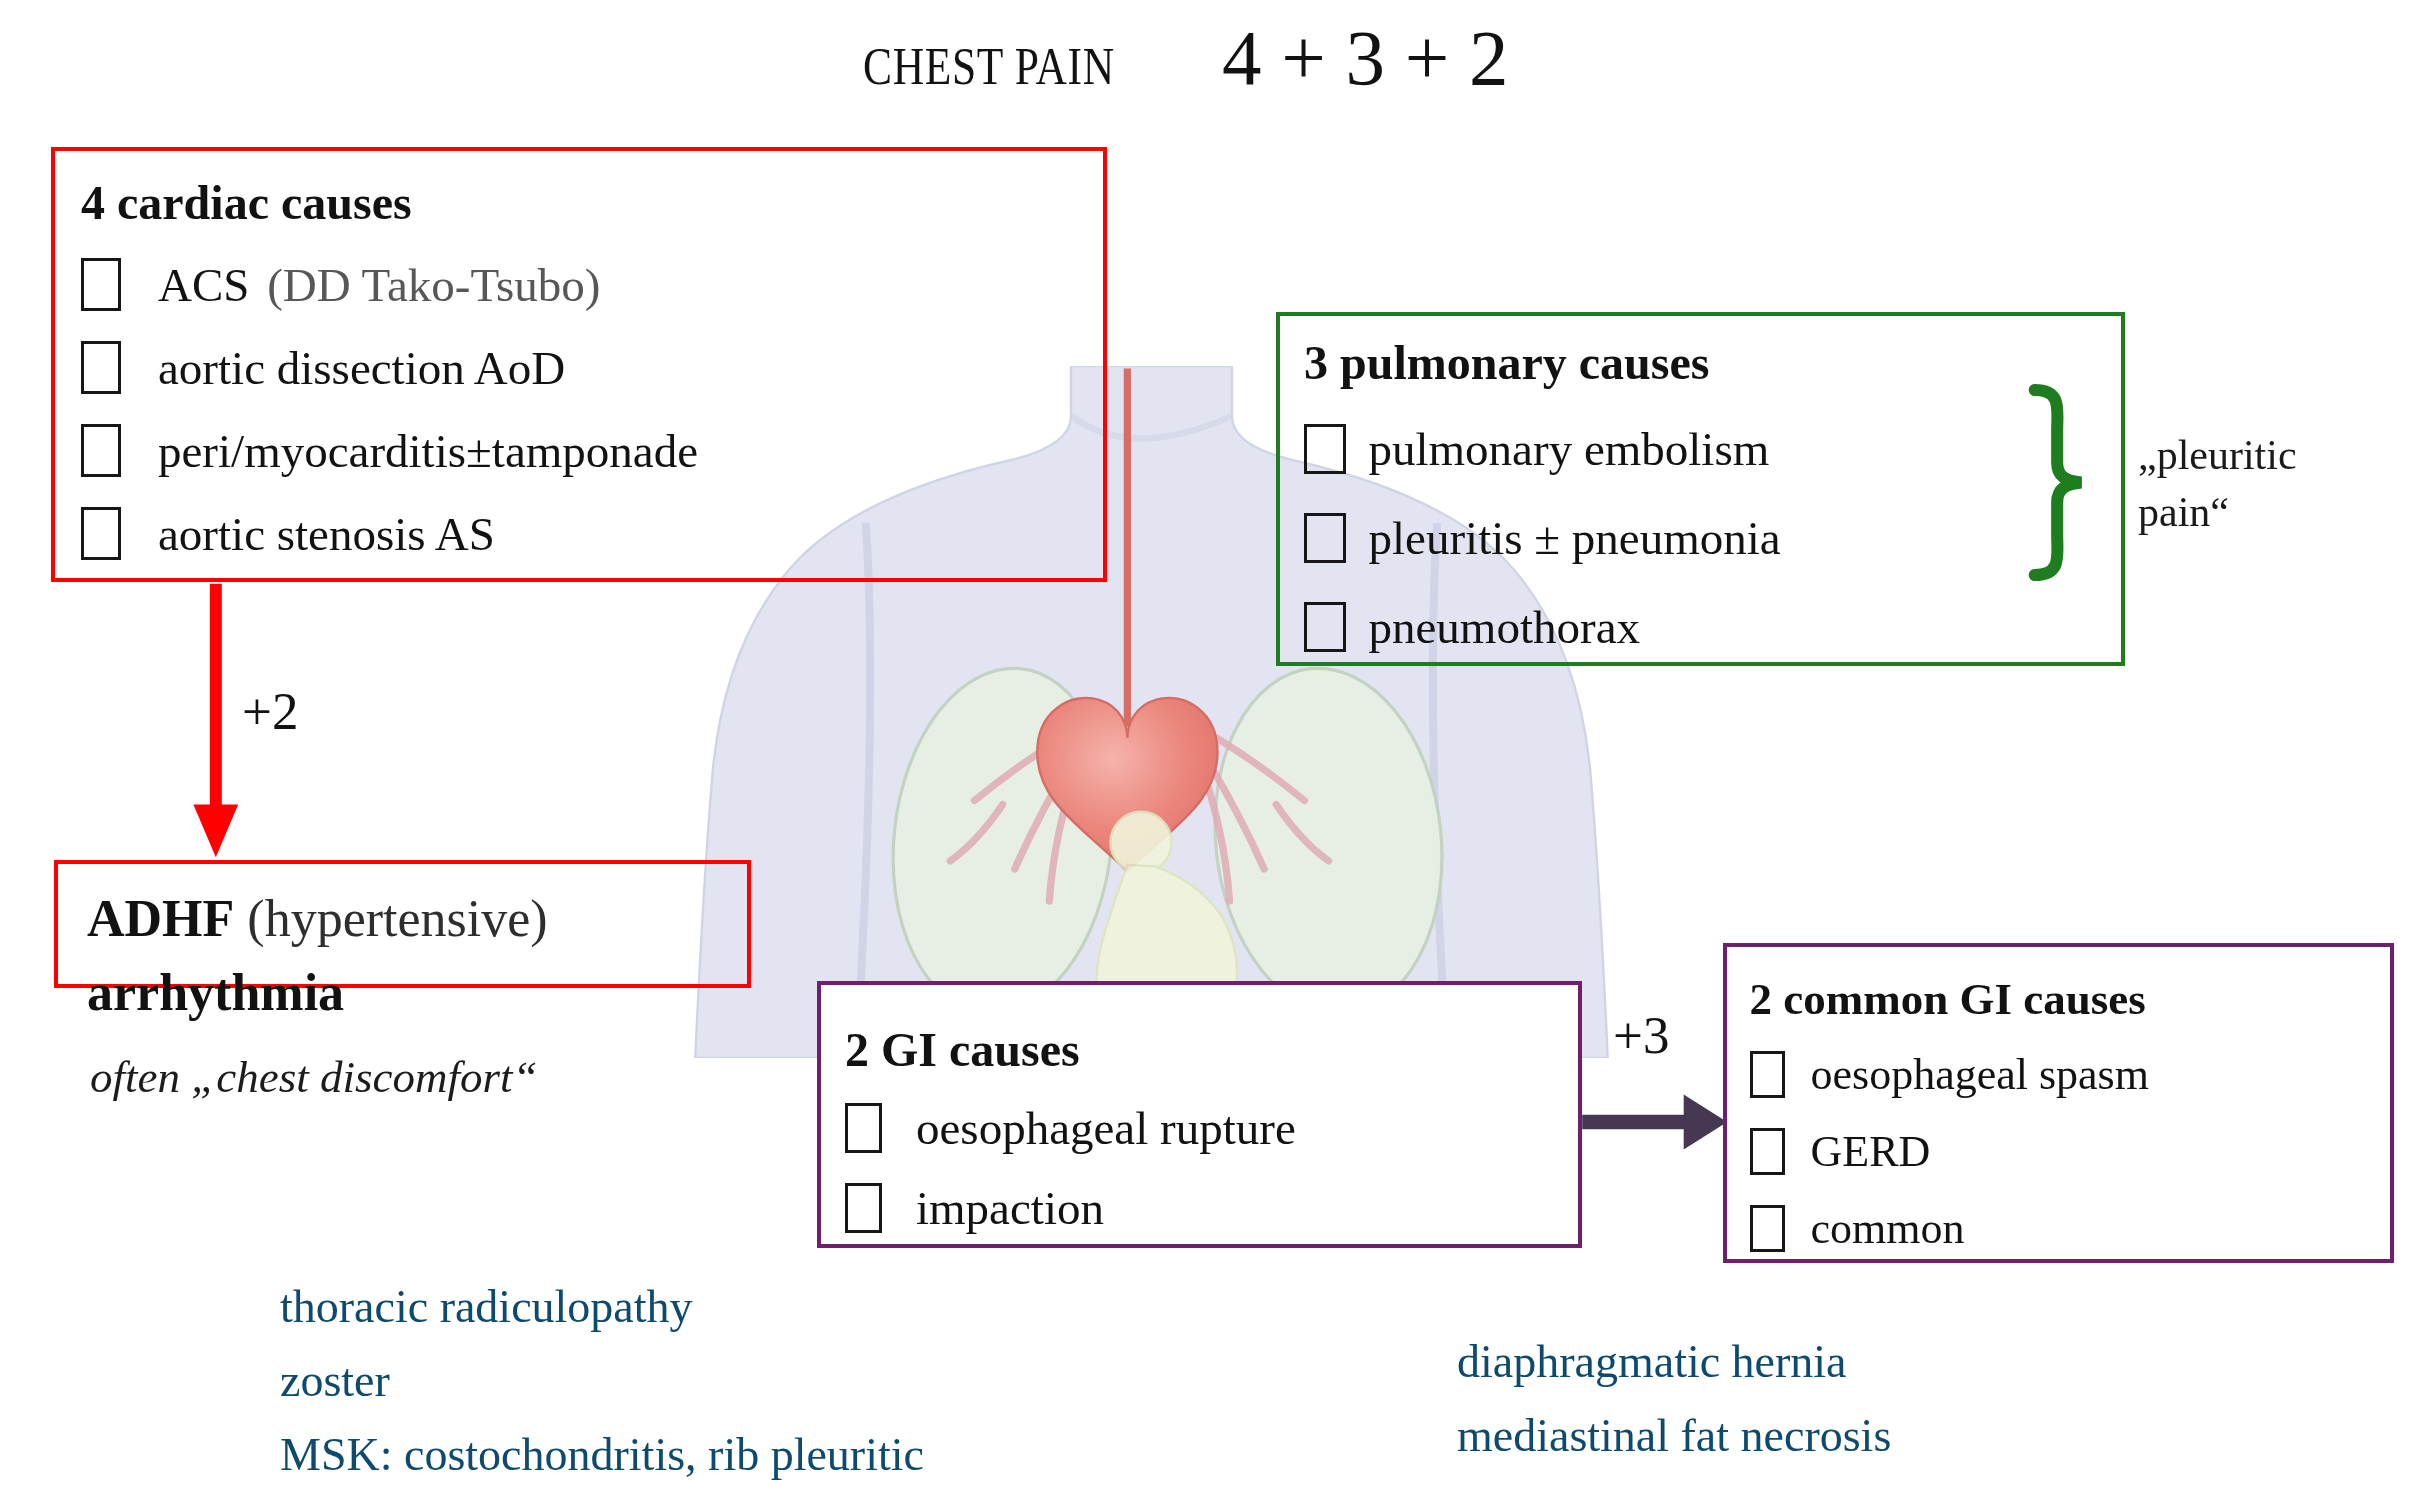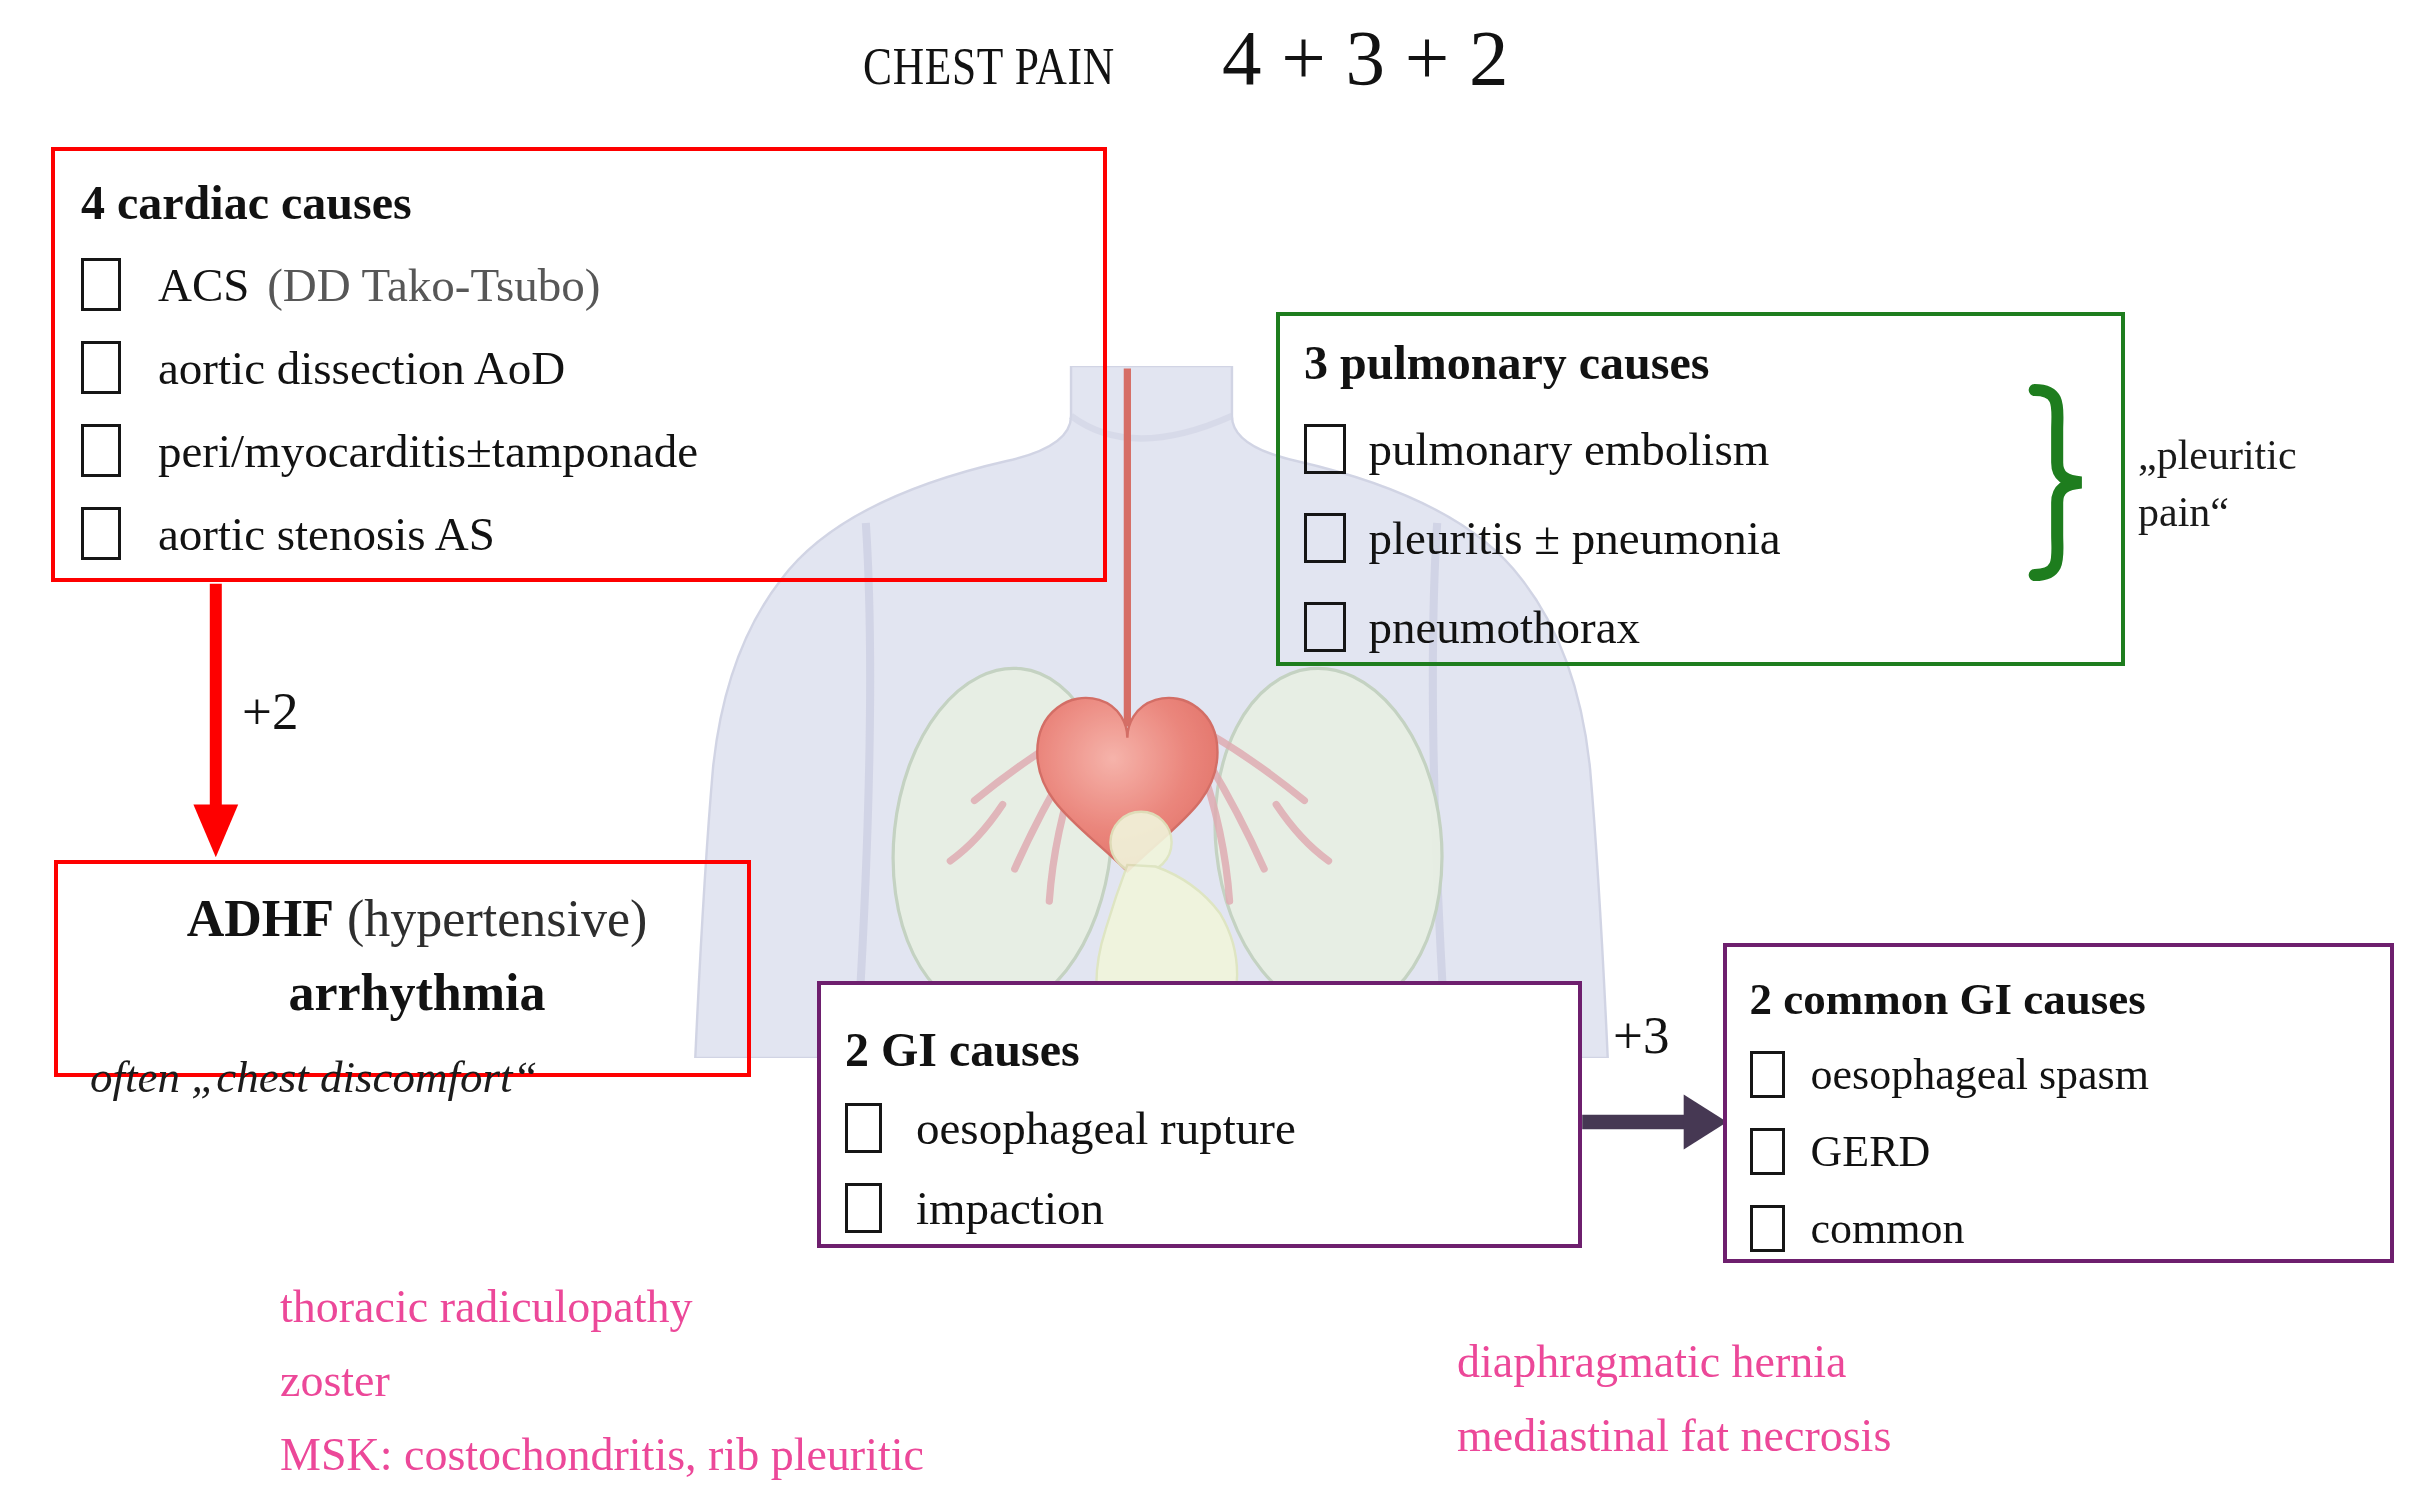--- a/index.html
+++ b/index.html
@@ -26,41 +26,41 @@
   .cardiac{left:51px; top:147px; width:1056px; height:435px; padding:11.3px 0 0 26px;}
   .cardiac .box-title{font-size:48px; line-height:81px;}
   .cardiac .row{font-size:47px; height:83px;}
   .cardiac .cb{width:40px; height:53px; margin-right:37px;}
   
   .pulmonary{left:1276px; top:312px; width:849px; height:354px; padding:6.4px 0 0 24px;}
   .pulmonary .box-title{font-size:48px; line-height:82px;}
   .pulmonary .row{font-size:47px; height:89px;}
   .pulmonary .cb{width:42px; height:50px; margin-right:22.5px;}
   
-  .adhf{left:54px; top:860px; width:697px; height:217px; padding:17.7px 0 0 29px;text-align:center;}
+  .adhf{left:54px; top:860px; width:697px; height:128px; padding:17.7px 0 0 29px;}
   .adhf .l1{font-size:52px; line-height:74px; white-space:nowrap;}
   .adhf .l1 .strong{font-weight:bold;}
   .adhf .l1 .rest{font-weight:normal; color:#2e2e2e;}
   .adhf .l2{font-size:52px; line-height:74px; font-weight:bold;}
   .caption-italic{position:absolute; left:90px; top:1051px; font-style:italic; font-size:45px; color:#1c1c1c; white-space:nowrap;}
   
   .gi2{left:817px; top:981px; width:765px; height:267px; padding:26px 0 0 24px;}
   .gi2 .box-title{font-size:48px; line-height:77px;}
   .gi2 .row{font-size:47px; height:80px;}
   .gi2 .cb{width:37px; height:50px; margin-right:34px;}
   .gi3{left:1723px; top:943px; width:671px; height:320px; padding:14.5px 0 0 22.5px;}
   .gi3 .box-title{font-size:45px; line-height:74px;}
   .gi3 .row{font-size:44px; height:77px;}
   .gi3 .cb{width:35px; height:47px; margin-right:26px;}
   
   .plus2{position:absolute; left:242px; top:681px; font-size:53px;}
   .plus3{position:absolute; left:1613px; top:1005px; font-size:53px;}
   .pleuritic{position:absolute; left:2138px; top:427px; width:242px; font-size:42px; line-height:1.35; color:#1a1a1a;}
   
-  .foot{position:absolute; font-size:46px; line-height:74px; color:#ec4899; white-space:nowrap;}
+  .foot{position:absolute; font-size:46px; line-height:74px; color:#0c4a6e; white-space:nowrap;}
   .foot.left{left:280px; top:1270px;}
   .foot.right{left:1457px; top:1325px;}
 </style>
 </head>
 <body>
 
 <div class="stage">
 
   <svg class="abs" style="left:600px; top:366px; opacity:.8;" width="1103" height="692" viewBox="0 0 1370 860">
     <defs>

